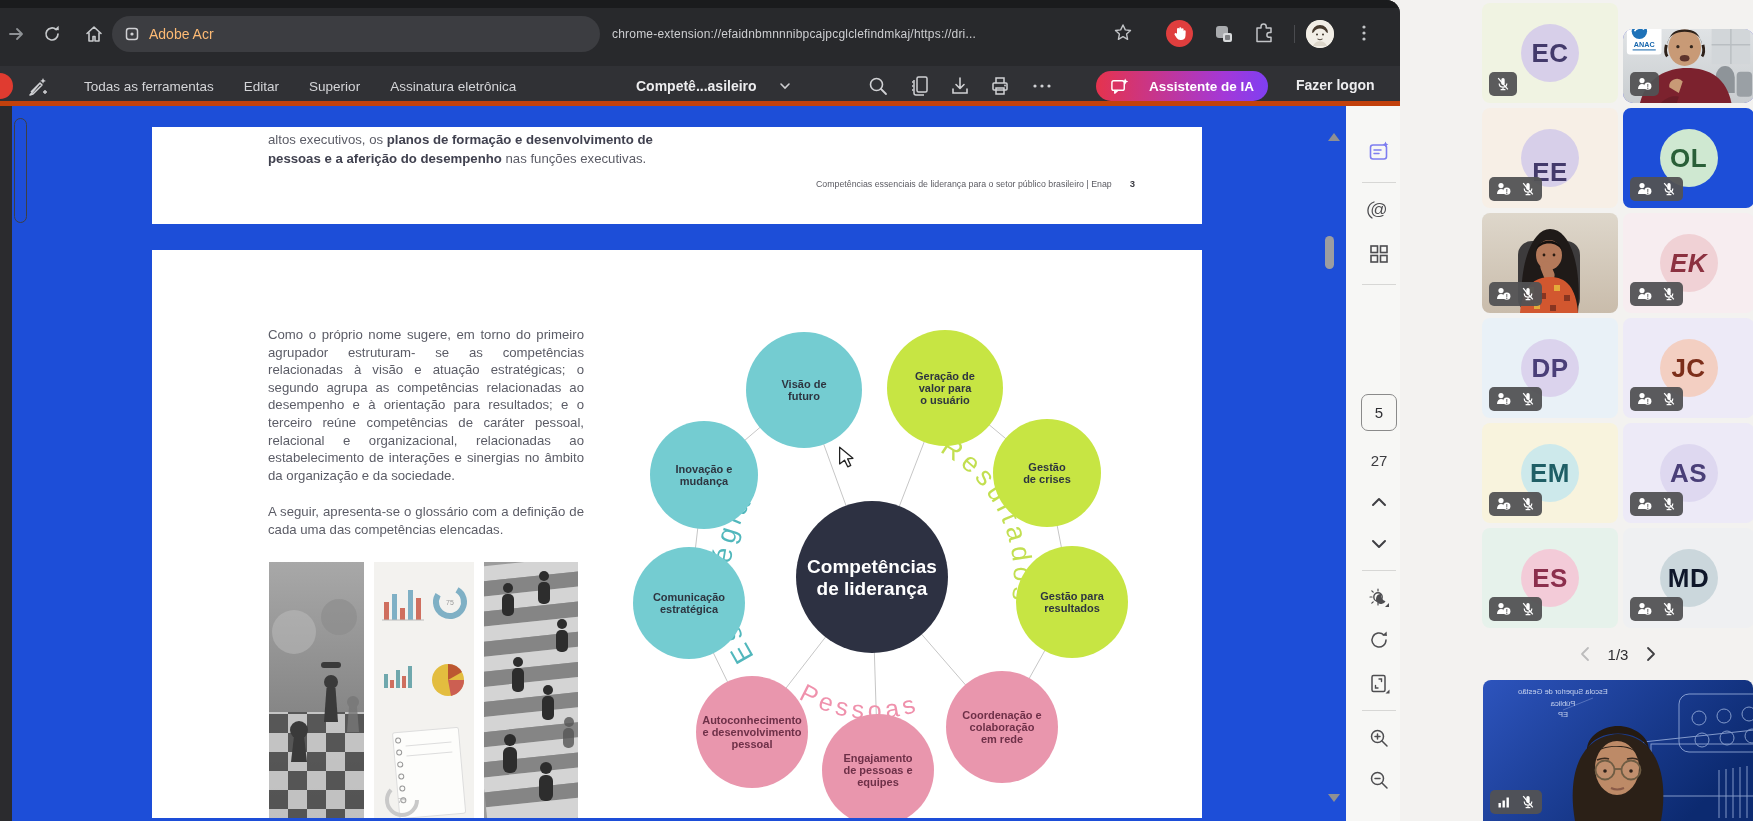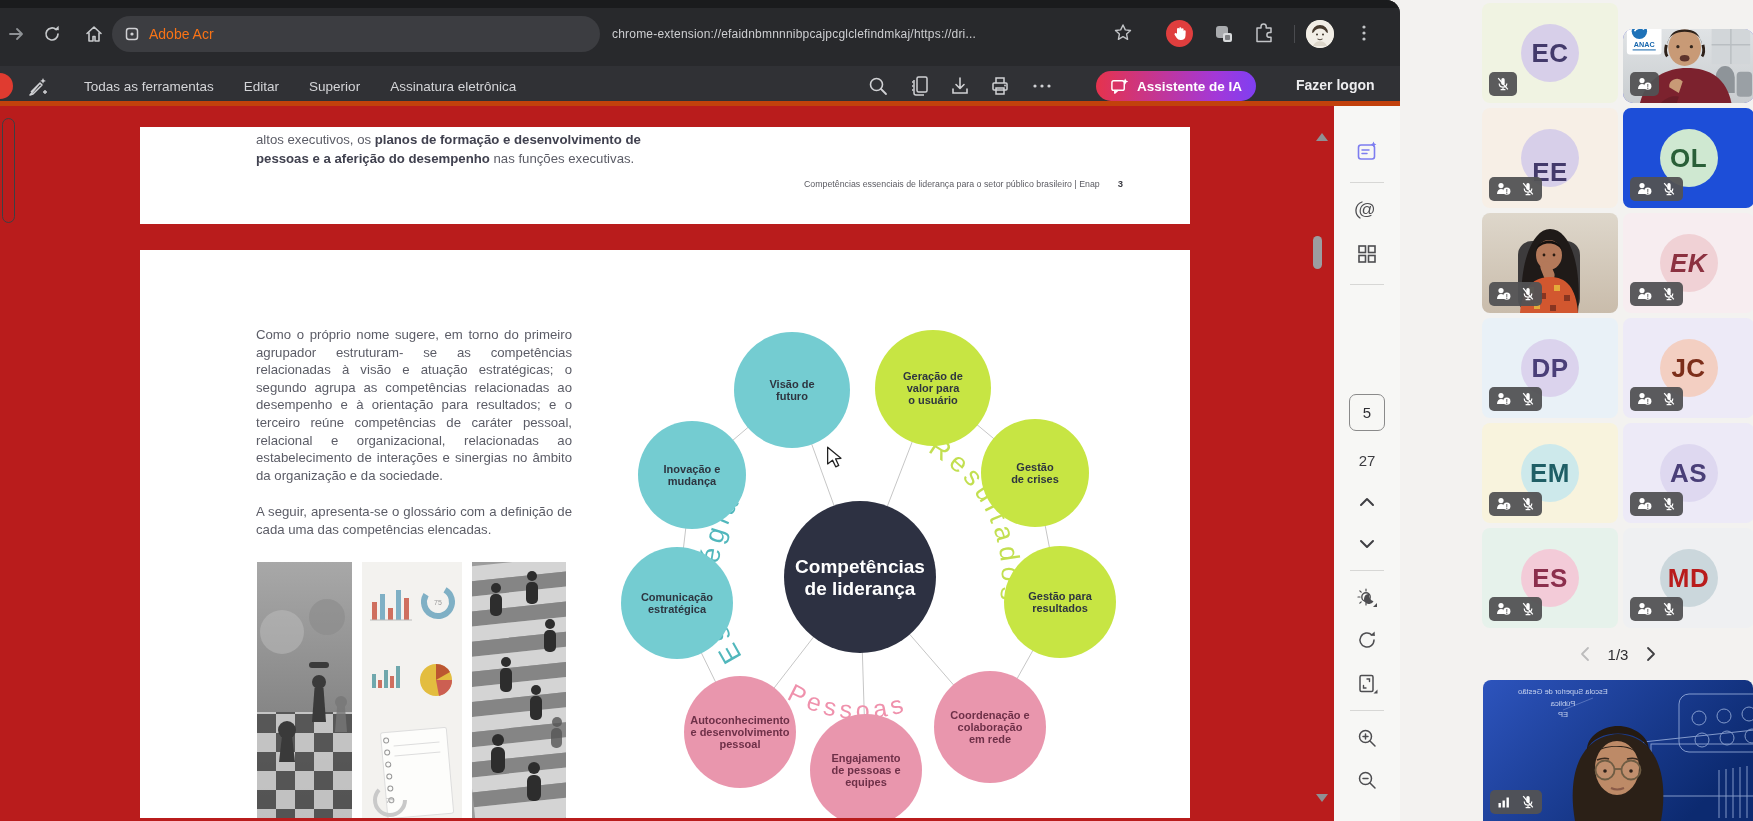--- a/index.html
+++ b/index.html
@@ -7,45 +7,45 @@
   #stage{position:relative;width:1753px;height:821px;background:#efeeec;overflow:hidden;}
 
   
   #browser{position:absolute;left:0;top:0;width:1400px;height:821px;background:#2b2b2e;
            border-top-right-radius:14px;overflow:hidden;}
   .chrome-top{position:absolute;left:0;top:0;width:100%;height:66px;background:#28292c;}
   .chrome-strip{position:absolute;left:0;top:0;width:100%;height:8px;background:#1a1b1d;}
   .navicon{position:absolute;top:24px;width:20px;height:20px;}
   .omnibox{position:absolute;left:112px;top:16px;width:488px;height:36px;border-radius:18px;
            background:#3c3d41;display:flex;align-items:center;padding:0 12px;gap:9px;}
-  .omnibox .lbl{color:#f97316;font-size:14px;}
+  .omnibox .lbl{color:#fdba74;font-size:14px;}
   .urltext{position:absolute;left:612px;top:27px;color:#cdced1;font-size:12px;letter-spacing:.2px;}
   .tb-ic{position:absolute;top:22px;}
   .adbadge{position:absolute;left:1166px;top:20px;width:27px;height:27px;border-radius:50%;
            background:#df3e3e;display:flex;align-items:center;justify-content:center;}
   .sep-v{position:absolute;width:1px;background:#4a4b4f;}
   .avatarbtn{position:absolute;left:1306px;top:20px;width:28px;height:28px;border-radius:50%;
              background:#efe9df;overflow:hidden;}
 
   
   .acrobar{position:absolute;left:0;top:66px;width:100%;height:40px;background:#303135;
            border-bottom:5px solid #c2410c;}
   .redlogo{position:absolute;left:-13px;top:7px;width:26px;height:26px;border-radius:50%;background:#e03b30;}
   .acromenu{position:absolute;left:84px;top:0;height:40px;display:flex;align-items:center;gap:30px;}
   .acromenu span{color:#d4d5d8;font-size:13.5px;white-space:nowrap;cursor:default;}
   .doctitle{position:absolute;left:636px;top:0;height:40px;display:flex;align-items:center;gap:22px;}
   .doctitle b{color:#ededef;font-size:14px;white-space:nowrap;}
   .acro-ic{position:absolute;top:8px;width:24px;height:24px;}
   .aibtn{position:absolute;left:1096px;top:5px;height:30px;padding:0 14px;border-radius:15px;
-         background:linear-gradient(90deg,#e5334d,#a338d8 75%,#7f3ff2);display:flex;align-items:center;gap:8px;}
+         background:linear-gradient(90deg,#e5334d,#a338d8 75%,#7f3ff2);display:flex;align-items:center;gap:20px;}
   .aibtn span{color:#fff;font-weight:bold;font-size:13.5px;white-space:nowrap;}
   .loginlbl{position:absolute;left:1296px;top:11px;color:#ededef;font-weight:bold;font-size:14px;}
 
   
-  .viewer{position:absolute;left:0;top:106px;width:1400px;height:715px;background:#b91c1c;}
+  .viewer{position:absolute;left:12px;top:106px;width:1400px;height:715px;background:#1d4ed8;}
   .sidetab{position:absolute;left:2px;top:12px;width:13px;height:105px;border:1px solid #3e3f43;border-radius:7px;}
   .pdfpage{position:absolute;left:140px;background:#fff;}
   #page1{top:21px;width:1050px;height:97px;}
   #page2{top:144px;width:1050px;height:568px;overflow:hidden;}
   .ptext{position:absolute;left:116px;color:#5b5c66;font-size:13.2px;line-height:18.5px;}
   .ptext b{color:#40414f;}
   .pfooter{position:absolute;left:664px;top:51px;display:flex;gap:18px;align-items:baseline;
            color:#5b5b62;font-size:8.8px;}
   .pfooter b{font-size:9.5px;color:#3c3c44;}
   .para{position:absolute;left:116px;width:316px;color:#5b5c66;font-size:13.2px;line-height:17.6px;
@@ -157,20 +157,26 @@
         </svg>
       <div class="sep-v" style="left:62px;top:75px;height:22px"></div>
 
       <div class="acromenu">
         <span>Todas as ferramentas</span>
         <span>Editar</span>
         <span>Superior</span>
         <span>Assinatura eletrônica</span>
       </div>
 
+      <div class="doctitle">
+        <b>Competê...asileiro</b>
+        <svg width="12" height="8" viewBox="0 0 12 8">
+            <path d="M2 2 l4 4 4 -4" stroke="#cfcfd2" stroke-width="1.6" fill="none" stroke-linecap="round"></path>
+          </svg>
+      </div>
 
       <svg class="acro-ic" style="left:866px" viewBox="0 0 24 24">
           <circle cx="10.5" cy="10.5" r="6" stroke="#d0d1d4" stroke-width="1.6" fill="none"></circle>
           <path d="M15 15 l5 5" stroke="#d0d1d4" stroke-width="1.8" stroke-linecap="round"></path>
         </svg>
       <svg class="acro-ic" style="left:908px" viewBox="0 0 24 24">
           <rect x="9" y="3" width="10" height="15" rx="1.5" stroke="#d0d1d4" stroke-width="1.5" fill="none"></rect>
           <path d="M6 6 v13 a2 2 0 0 0 2 2 h8" stroke="#d0d1d4" stroke-width="1.5" fill="none"></path>
           <path d="M4 8 h1.5 M4 12 h1.5 M4 16 h1.5" stroke="#d0d1d4" stroke-width="1.5"></path>
         </svg>
@@ -707,21 +713,21 @@
               <rect x="5.3" y="1" width="3.4" height="7" rx="1.7" fill="#fff"></rect>
               <path d="M3.2 6.5 C3.2 11.3 10.8 11.3 10.8 6.5" stroke="#fff" stroke-width="1.2" fill="none"></path>
               <line x1="7" y1="10.4" x2="7" y2="12.2" stroke="#fff" stroke-width="1.2"></line>
               <line x1="4.6" y1="12.6" x2="9.4" y2="12.6" stroke="#fff" stroke-width="1.2"></line>
               <line x1="2.2" y1="1.2" x2="11.8" y2="12.4" stroke="#fff" stroke-width="1.3"></line>
             </svg>
           </div>
         </div>
         <div class="tile" style="background: rgb(239, 240, 242);">
           <div class="pcircle" style="background: rgb(203, 215, 220);">
-            <span style="color: #b91c1c;">MD</span>
+            <span style="color: #0f172a;">MD</span>
           </div>
           <div class="badgepill">
             <svg width="15" height="14" viewBox="0 0 15 14">
               <circle cx="5" cy="3.6" r="2.6" fill="#fff"></circle>
               <path d="M1 12 C1 8.6 3 7 5 7 C7 7 9 8.6 9 12 Z" fill="#fff"></path>
               <circle cx="10.8" cy="9.2" r="3.6" fill="#fff"></circle>
               <text x="10.8" y="11.6" text-anchor="middle" font-size="6.5" font-weight="bold" fill="#525254" font-family="Liberation Sans">!</text>
             </svg>
             <svg width="14" height="14" viewBox="0 0 14 14">
               <rect x="5.3" y="1" width="3.4" height="7" rx="1.7" fill="#fff"></rect>

